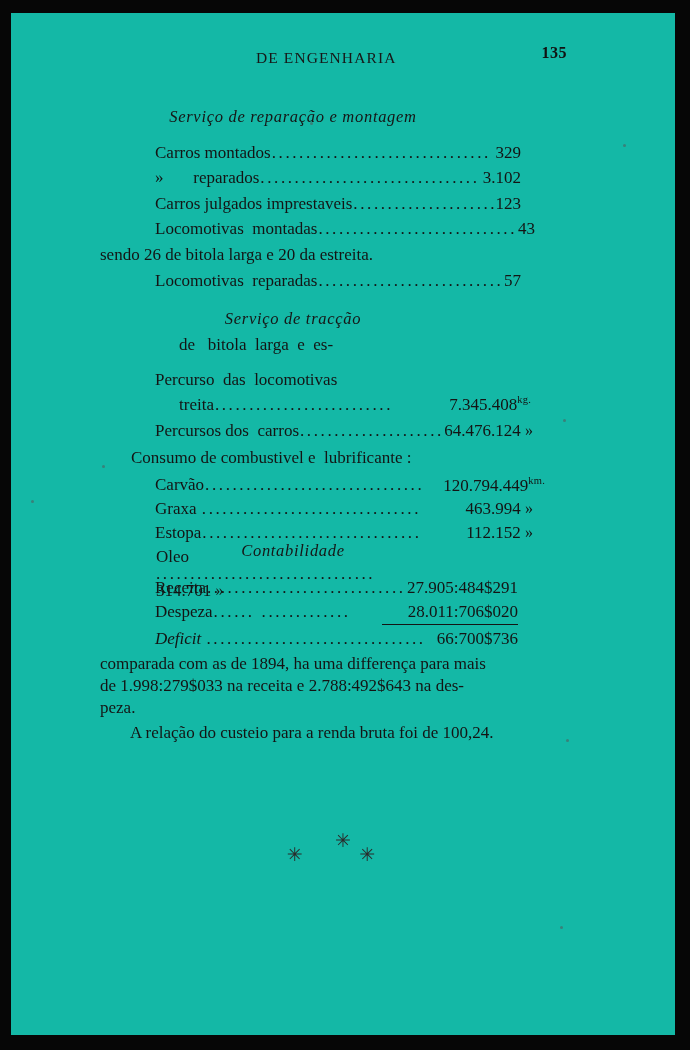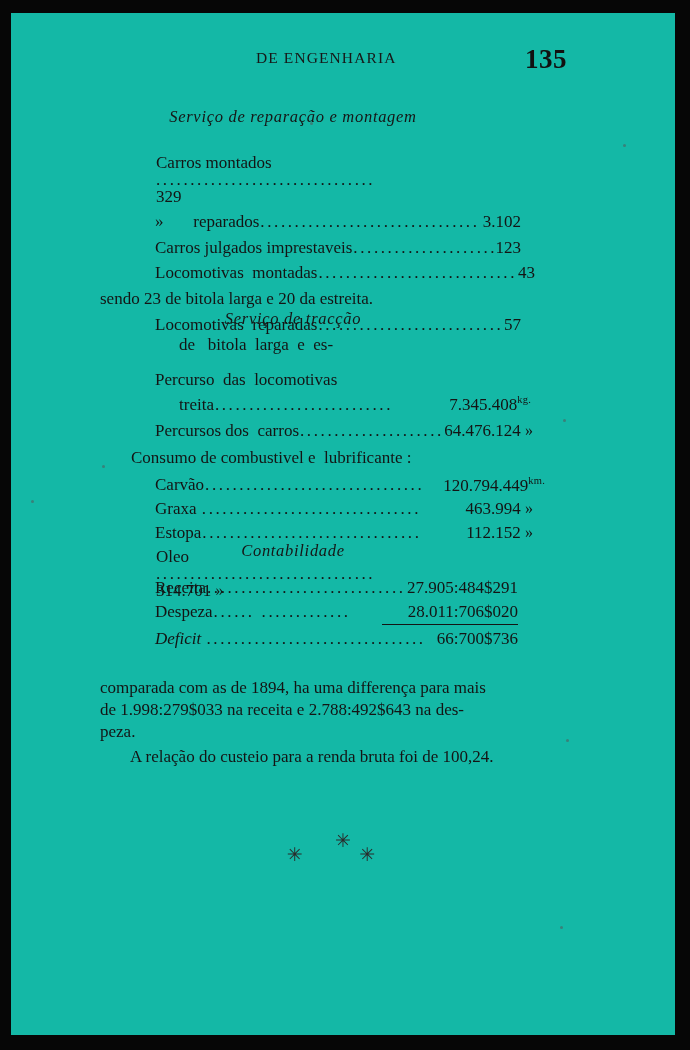--- a/index.html
+++ b/index.html
@@ -47,21 +47,21 @@
     font-size: 15.5px;
     letter-spacing: 1.1px;
     color: #171717;
     font-variant: small-caps;
     text-transform: uppercase;
   }
   .head-folio {
     position: absolute;
     right: 108px;
     top: -5px;
-    font-size: 27px;
+    font-size: 16px;
     font-weight: bold;
     color: #111111;
     letter-spacing: 0.5px;
   }
 
   
   .body-block {
     position: absolute;
     left: 0;
     top: 0;
@@ -118,21 +118,20 @@
     line-height: 1.0;
     white-space: pre;
   }
 
   .para {
     font-size: 17px;
     color: #141414;
     line-height: 1.30;
     text-align: justify;
     white-space: pre-line;
-    margin-top: 24px;
   }
 
   .rule {
     border-top: 1.6px solid #141414;
     height: 0;
   }
 
   .asterism {
     text-align: center;
     font-size: 19px;
@@ -157,21 +156,21 @@
   <div id="page-sheet">
 
     <div class="running-head">
       <span class="head-title">DE ENGENHARIA</span>
       <span class="head-folio">135</span>
     </div>
 
     <div class="body-block" style="top:94px;">
       <div class="sec-heading">Serviço  de  reparação e montagem</div>
 
-      <div class="entry" style="margin-top:27px; margin-left:144px; width:366px;flex-direction:column;">
+      <div class="entry" style="margin-top:17px; margin-left:144px; width:366px;">
         <span class="lab">Carros montados</span>
         <span class="leader">................................</span>
         <span class="fig">329</span>
       </div>
 
       <div class="entry" style="margin-top:8px; margin-left:144px; width:366px;">
         <span class="lab">»       reparados</span>
         <span class="leader">................................</span>
         <span class="fig">3.102</span>
       </div>
@@ -182,21 +181,21 @@
         <span class="leader">................................</span>
         <span class="fig">123</span>
       </div>
 
       <div class="entry" style="margin-top:8px; margin-left:144px; width:380px;justify-content:space-between;">
         <span class="lab">Locomotivas  montadas</span>
         <span class="leader">................................</span>
         <span class="fig">43</span>
       </div>
 
-      <div class="runon" style="margin-top:9px; margin-left:89px;">sendo 23 de bitola larga e 20 da estreita.</div>
+      <div class="runon" style="margin-top:9px; margin-left:89px;">sendo 26 de bitola larga e 20 da estreita.</div>
 
       <div class="entry" style="margin-top:9px; margin-left:144px; width:366px;">
         <span class="lab">Locomotivas  reparadas</span>
         <span class="leader">................................</span>
         <span class="fig">57</span>
       </div>
     </div>
 
     <div class="body-block" style="top:296px;">
       <div class="sec-heading">Serviço de tracção</div>

